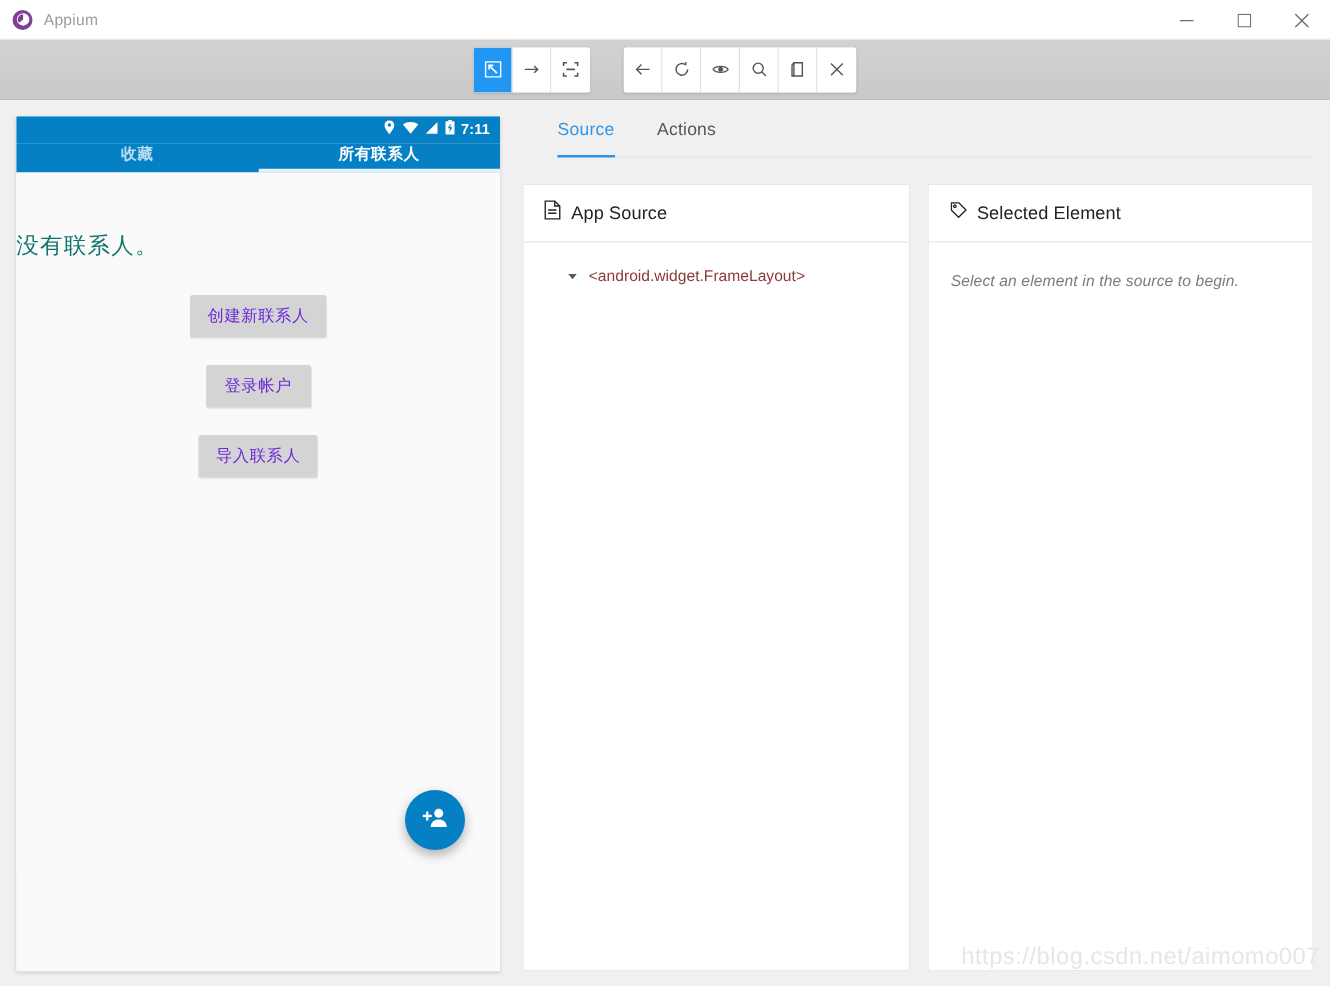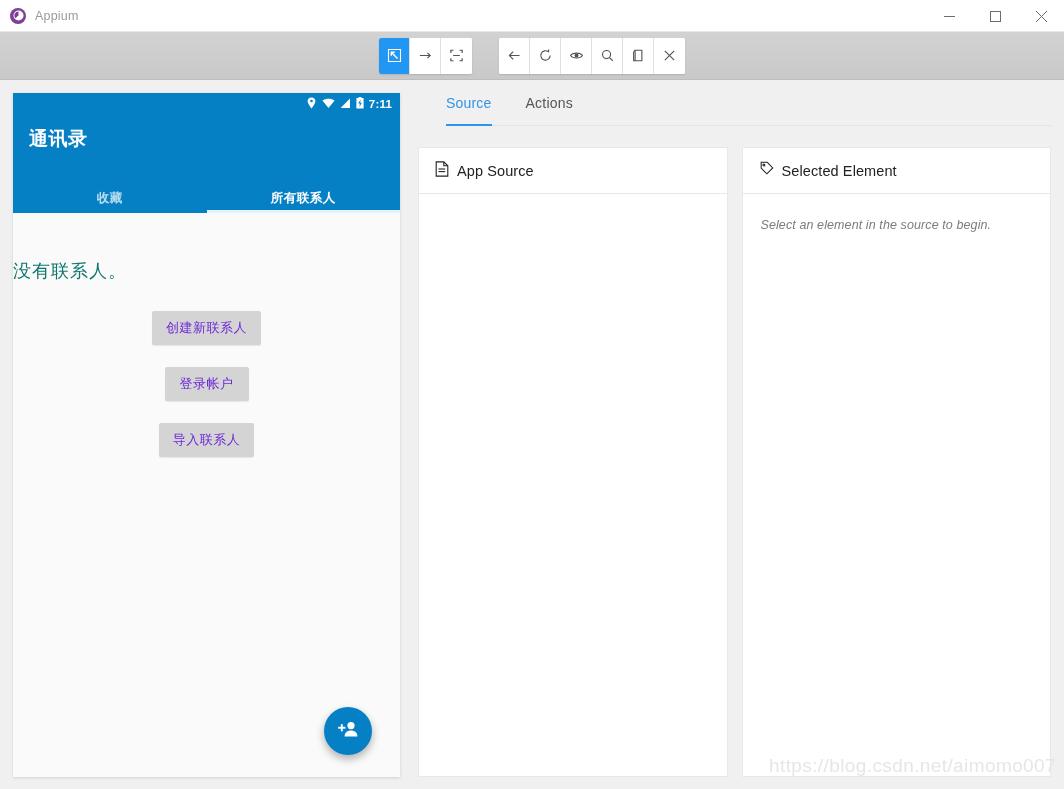--- a/index.html
+++ b/index.html
@@ -445,23 +445,20 @@
         <span>
           <svg width="8" height="12" viewBox="0 0 8 12" fill="#fff">
             <rect x="2.6" y="0" width="2.8" height="1.2"></rect>
             <rect x="0.4" y="1" width="7.2" height="10.6" rx="0.6"></rect>
             <path d="M4.6 2.6 L2.2 6.6 H3.9 L3.4 10 L5.9 5.8 H4.2 Z" fill="#0580c4"></path>
           </svg>
         </span>
         <span class="status-time">7:11</span>
       </div>
 
-      <div class="app-bar">
-        <div class="app-bar-title">通讯录</div>
-      </div>
 
       <div class="tabs-row">
         <div class="dev-tab">收藏</div>
         <div class="dev-tab active">所有联系人</div>
         <div class="tab-indicator"></div>
       </div>
 
       <div class="device-body">
         <div class="empty-title">没有联系人。</div>
         <div class="empty-actions">
@@ -500,20 +497,28 @@
               <path d="M1.2 0.9 h7.6 l4 3.9 v10.3 h-11.6 z"></path>
               <polyline points="8.8,0.9 8.8,4.8 12.8,4.8"></polyline>
               <line x1="3.5" y1="8" x2="10.2" y2="8"></line>
               <line x1="3.5" y1="10.6" x2="10.2" y2="10.6"></line>
             </svg>
           </span>
           <span class="card-title">App Source</span>
         </div>
         <div class="card-body">
 
+          <div class="tree-node level-0">
+            <span class="caret">
+              <svg width="8" height="8" viewBox="0 0 8 8" fill="#595959">
+                  <path d="M0.6 2.2 L7.4 2.2 L4 6.4 Z"></path>
+                </svg>
+            </span>
+            <span>&lt;android.widget.FrameLayout&gt;</span>
+          </div>
 
 
         </div>
       </div>
 
       <div class="card selected">
         <div class="card-head">
           <span>
             <svg width="15" height="15" viewBox="0 0 16 16" fill="none" stroke="#222" stroke-width="1.1">
               <path d="M8.6 1.3 L14.7 7.4 L8.4 13.7 L2.3 7.6 L2.3 1.3 Z"></path>

